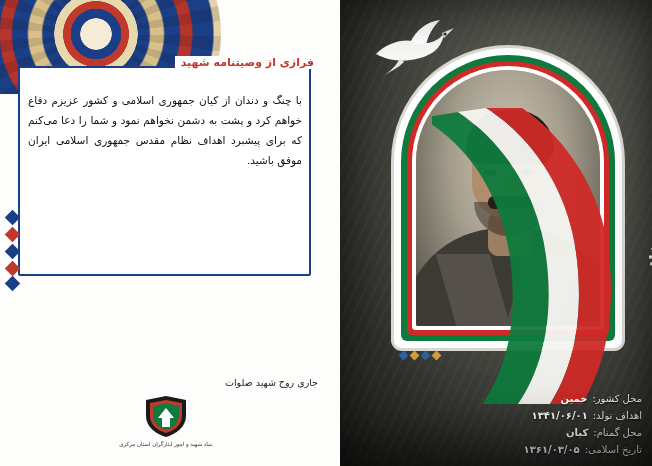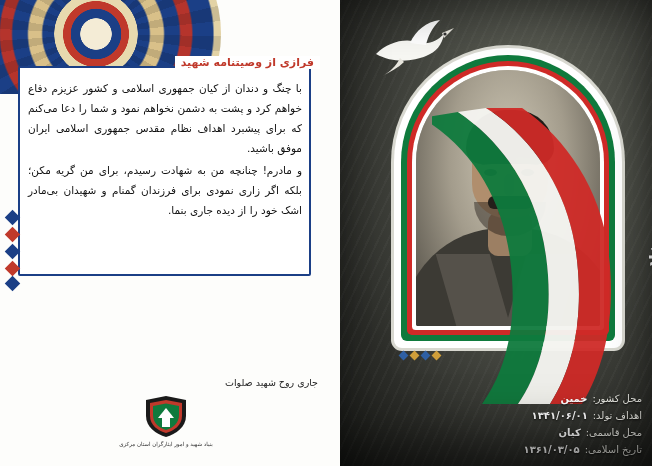--- a/index.html
+++ b/index.html
@@ -98,21 +98,21 @@
     position: absolute;
     left: 28px; top: 78px;
     width: 274px;
     direction: rtl;
     text-align: justify;
     color: #111;
     font-size: 10.5px;
     line-height: 20px;
     font-family: "DejaVu Sans", sans-serif;
   }
-  .quote-text p { margin: 0 0 2px 0; }
+  .quote-text p { margin: 12px 0 2px 0; }
 
   
   .blessing {
     position: absolute;
     right: 22px; bottom: 78px;
     direction: rtl;
     color: #222;
     font-size: 9.5px;
     font-family: "DejaVu Sans", sans-serif;
   }
@@ -316,21 +316,20 @@
       <div class="m-petals"></div>
       <div class="m-center"></div>
     </div>
 
     <div class="quote-box"></div>
 
     <div class="quote-heading">فرازی از وصیتنامه شهید</div>
 
     <div class="quote-text">
       <p>با چنگ و دندان از کیان جمهوری اسلامی و کشور عزیزم دفاع خواهم کرد و پشت به دشمن نخواهم نمود و شما را دعا می‌کنم که برای پیشبرد اهداف نظام مقدس جمهوری اسلامی ایران موفق باشید.</p>
-      <p>و مادرم! چنانچه من به شهادت رسیدم، برای من گریه مکن؛ بلکه اگر زاری نمودی برای فرزندان گمنام و شهیدان بی‌مادر اشک خود را از دیده جاری بنما.</p>
     </div>
 
     <div class="left-strip">
       <span class="dia" style="top:0"></span>
       <span class="dia red" style="top:17px"></span>
       <span class="dia" style="top:34px"></span>
       <span class="dia red" style="top:51px"></span>
       <span class="dia" style="top:66px"></span>
     </div>
 
@@ -406,21 +405,21 @@
     <div class="info">
       <div class="row">
         <span class="lbl">محل کشور:</span>
         <span class="val">خمین</span>
       </div>
       <div class="row">
         <span class="lbl">اهداف تولد:</span>
         <span class="val">۱۳۴۱/۰۶/۰۱</span>
       </div>
       <div class="row">
-        <span class="lbl">محل قاسمی:</span>
+        <span class="lbl">محل گمنام:</span>
         <span class="val">کیان</span>
       </div>
       <div class="row">
         <span class="lbl">تاریخ اسلامی:</span>
         <span class="val">۱۳۶۱/۰۳/۰۵</span>
       </div>
     </div>
 
     <div class="vignette"></div>
   </div>

